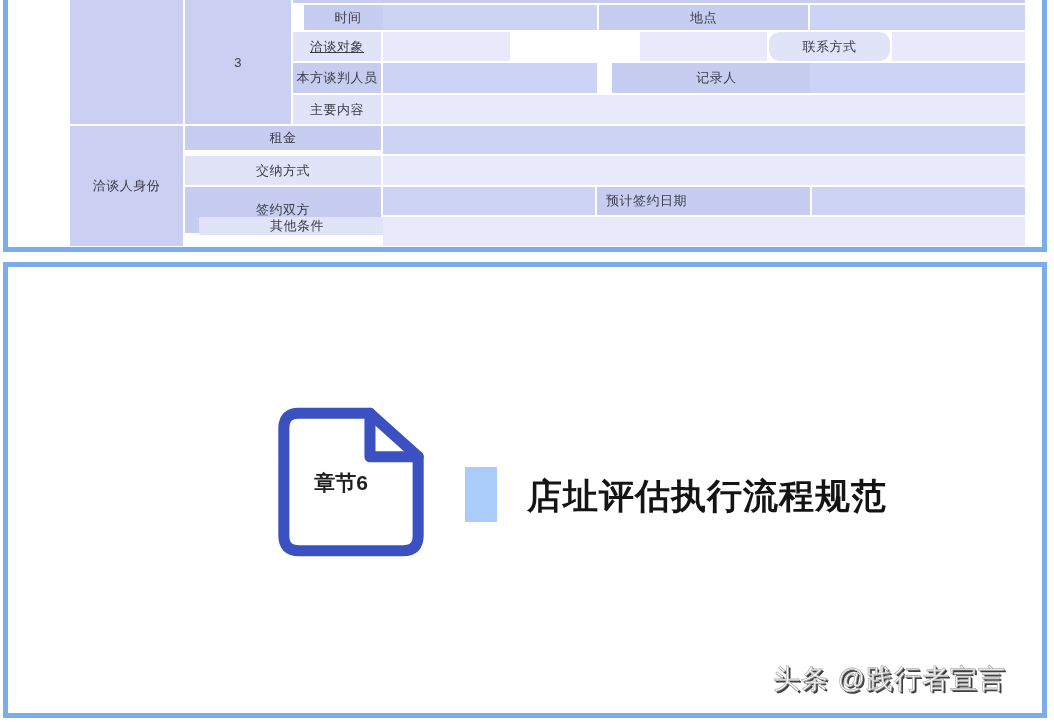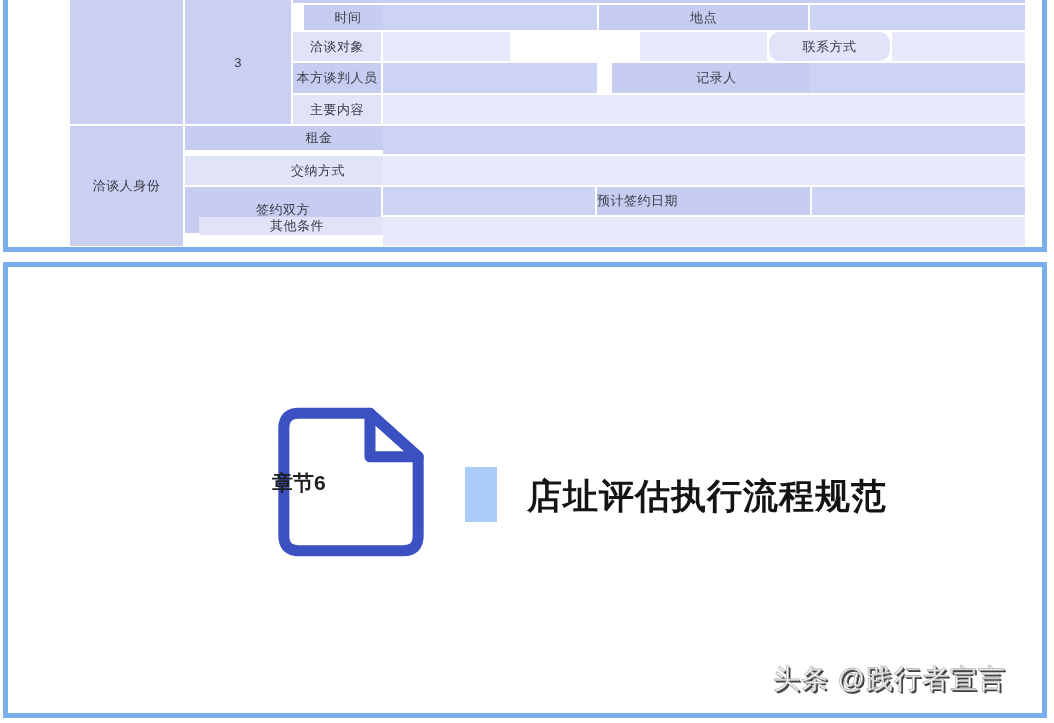--- a/index.html
+++ b/index.html
@@ -19,27 +19,27 @@
   .tbl{position:absolute;left:62px;top:0;width:955px;height:246px;}
   .cell{
     position:absolute;display:flex;align-items:center;justify-content:center;
     font-size:13px;color:#3b3b47;letter-spacing:0.5px;
   }
   .dkm{background:#cbd0f3;}     
   .dkl{background:#c7cdf1;}     
   .dkv{background:#cdd3f5;}     
   .ltl{background:#e1e4f9;}     
   .ltv{background:#e8eafc;}     
-  .left-align{justify-content:flex-start;box-sizing:border-box;}
+  .left-align{justify-content:flex-start;padding-left:9px;box-sizing:border-box;}
 
   
   .doc-icon{position:absolute;left:264px;top:136px;width:158px;height:158px;}
   .doc-icon svg{position:absolute;left:0;top:0;width:100%;height:100%;}
   .chapter-label{
-    position:absolute;left:0;top:66px;width:138px;text-align:left;
+    position:absolute;left:0;top:66px;width:138px;text-align:center;
     font-size:21px;font-weight:bold;color:#1f1f1f;
   }
   .accent-bar{position:absolute;left:457px;top:200px;width:32px;height:55px;background:#aaccf8;}
   .chapter-title{
     position:absolute;left:519px;top:206px;
     font-size:35px;font-weight:bold;color:#141414;letter-spacing:1px;
   }
   .watermark{
     position:absolute;right:36px;top:394px;
     font-size:27px;font-weight:normal;letter-spacing:1px;
@@ -56,40 +56,40 @@
 
     <div class="cell dkm" style="left:0;top:0;width:113px;height:124px;"></div>
     <div class="cell dkm" style="left:115px;top:0;width:106px;height:124px;">3</div>
     <div class="cell dkl" style="left:223px;top:0;width:732px;height:3px;"></div>
 
     <div class="cell dkl" style="left:234px;top:5px;width:88px;height:25px;">时间</div>
     <div class="cell dkv" style="left:313px;top:5px;width:214px;height:25px;"></div>
     <div class="cell dkl" style="left:529px;top:5px;width:209px;height:25px;">地点</div>
     <div class="cell dkv" style="left:740px;top:5px;width:215px;height:25px;"></div>
 
-    <div class="cell ltl" style="left:223px;top:32px;width:88px;height:29px;">洽谈对象</div>
+    <div class="cell ltl" style="left:223px;top:32px;width:88px;height:29px;text-decoration:underline;">洽谈对象</div>
     <div class="cell ltv" style="left:313px;top:32px;width:127px;height:29px;"></div>
     <div class="cell ltv" style="left:570px;top:32px;width:127px;height:29px;"></div>
     <div class="cell ltl" style="left:699px;top:32px;width:121px;height:29px;border-radius:11px;">联系方式</div>
     <div class="cell ltv" style="left:822px;top:32px;width:133px;height:29px;"></div>
 
     <div class="cell dkl" style="left:223px;top:63px;width:88px;height:30px;">本方谈判人员</div>
     <div class="cell dkv" style="left:313px;top:63px;width:214px;height:30px;"></div>
     <div class="cell dkl" style="left:542px;top:63px;width:209px;height:30px;">记录人</div>
     <div class="cell dkv" style="left:740px;top:63px;width:215px;height:30px;"></div>
 
     <div class="cell ltl" style="left:223px;top:95px;width:88px;height:29px;">主要内容</div>
     <div class="cell ltv" style="left:313px;top:95px;width:642px;height:29px;"></div>
 
     <div class="cell dkm" style="left:0;top:126px;width:113px;height:120px;">洽谈人身份</div>
 
-    <div class="cell dkl" style="left:115px;top:126px;width:196px;height:24px;padding-left:36px;">租金</div>
+    <div class="cell dkl" style="left:115px;top:126px;width:196px;height:24px;">租金</div>
     <div class="cell dkv" style="left:313px;top:126px;width:642px;height:28px;"></div>
 
-    <div class="cell ltl" style="left:115px;top:156px;width:196px;height:29px;padding-left:35px;">交纳方式</div>
+    <div class="cell ltl" style="left:115px;top:156px;width:196px;height:29px;">交纳方式</div>
     <div class="cell ltv" style="left:313px;top:156px;width:642px;height:29px;"></div>
 
     <div class="cell dkl" style="left:115px;top:187px;width:196px;height:46px;">签约双方</div>
     <div class="cell dkv" style="left:313px;top:187px;width:212px;height:28px;"></div>
     <div class="cell dkl left-align" style="left:527px;top:187px;width:213px;height:28px;">预计签约日期</div>
     <div class="cell dkv" style="left:742px;top:187px;width:213px;height:28px;"></div>
 
     <div class="cell ltl" style="left:129px;top:217px;width:196px;height:18px;">其他条件</div>
     <div class="cell ltv" style="left:313px;top:217px;width:642px;height:29px;"></div>
   </div>

